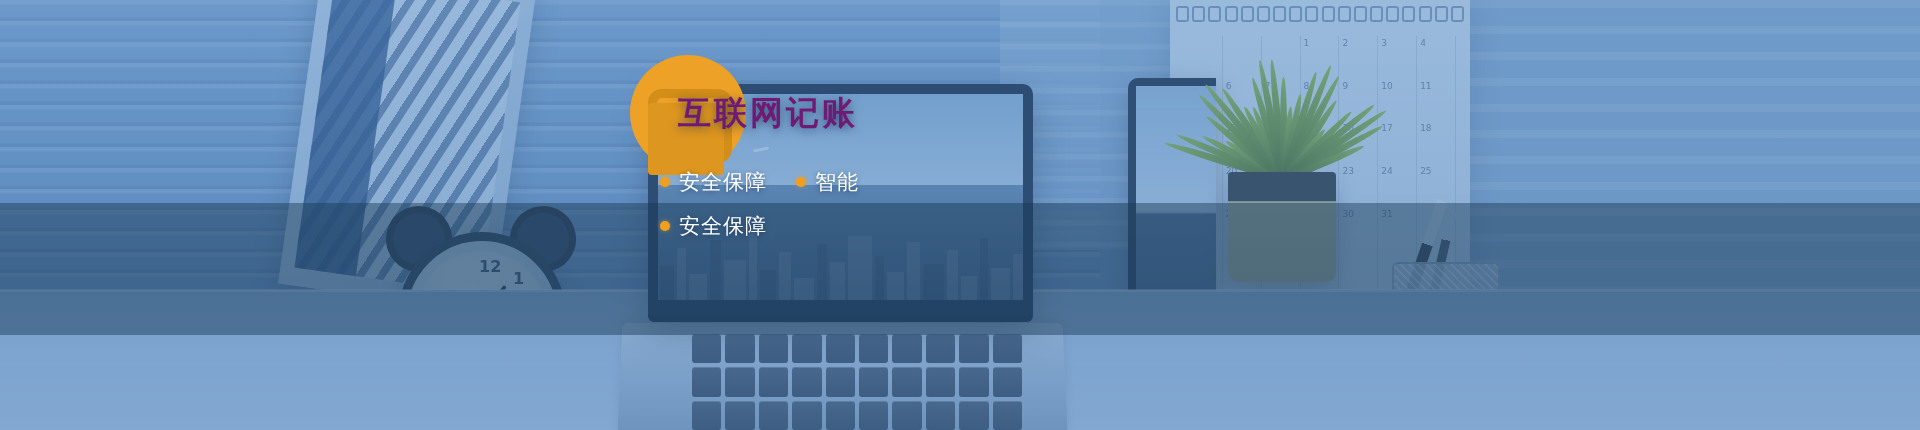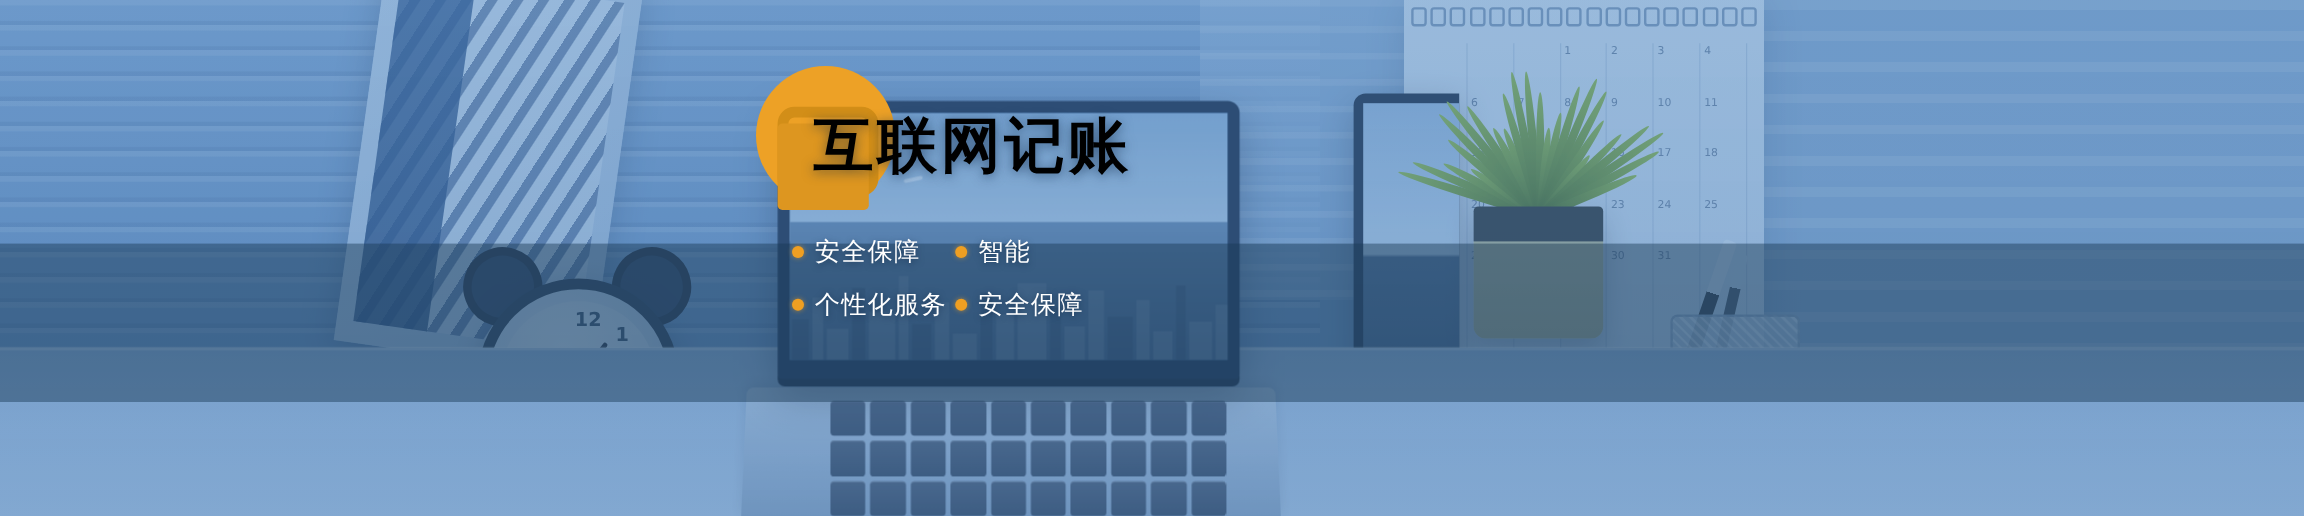--- a/index.html
+++ b/index.html
@@ -292,27 +292,27 @@
     position:absolute;left:34px;top:48px;width:76px;height:72px;
     background:#dd9620;border-radius:4px;
   }
 
   
   .content{
     position:absolute;left:0;top:0;width:1920px;height:430px;
   }
   .title{
     position:absolute;left:678px;top:96px;
-    color:#000000;font-size:50px;font-weight:bold;
+    color:#701a75;font-size:33px;font-weight:bold;
     letter-spacing:3px;line-height:1;
     text-shadow:0 2px 10px rgba(10,35,65,.55);
     white-space:nowrap;
   }
   .features{
-    position:absolute;left:660px;top:196px;width:420px;text-align:right;
+    position:absolute;left:660px;top:168px;width:420px;text-align:right;
   }
   .feat-row{
     display:flex;align-items:center;margin-bottom:16px;
   }
   .feat{
     display:flex;align-items:center;
     color:#ffffff;font-size:21px;letter-spacing:1px;
     white-space:nowrap;
     text-shadow:0 1px 5px rgba(10,30,55,.5);
   }
@@ -563,23 +563,19 @@
         </div>
         <div class="feat">
           <span class="dot"></span>
           <span>智能</span>
         </div>
       </div>
 
       <div class="feat-row r2">
         <div class="feat">
           <span class="dot"></span>
-          <span>个性化服务</span>
-        </div>
-        <div class="feat">
-          <span class="dot"></span>
           <span>安全保障</span>
         </div>
       </div>
 
     </div>
   </div>
 </div>
 
 </body></html>

